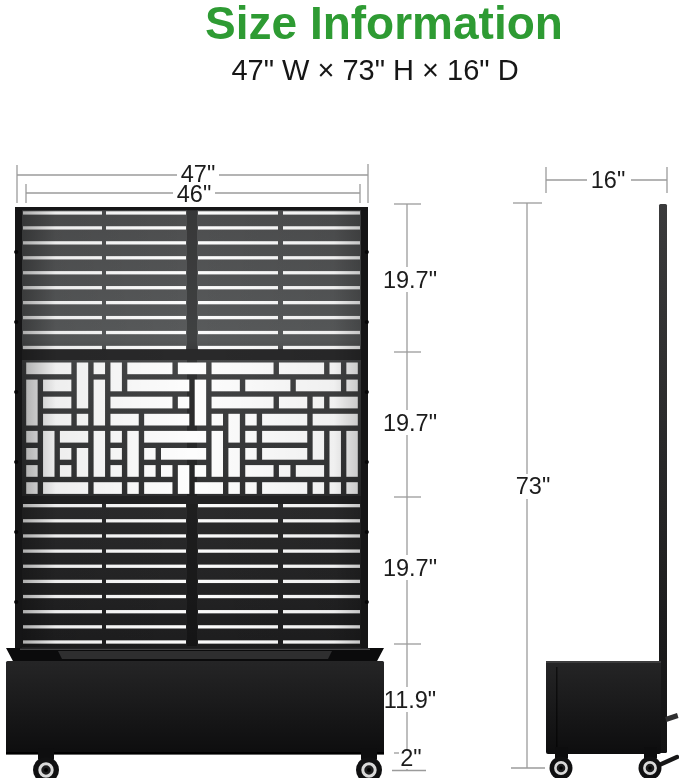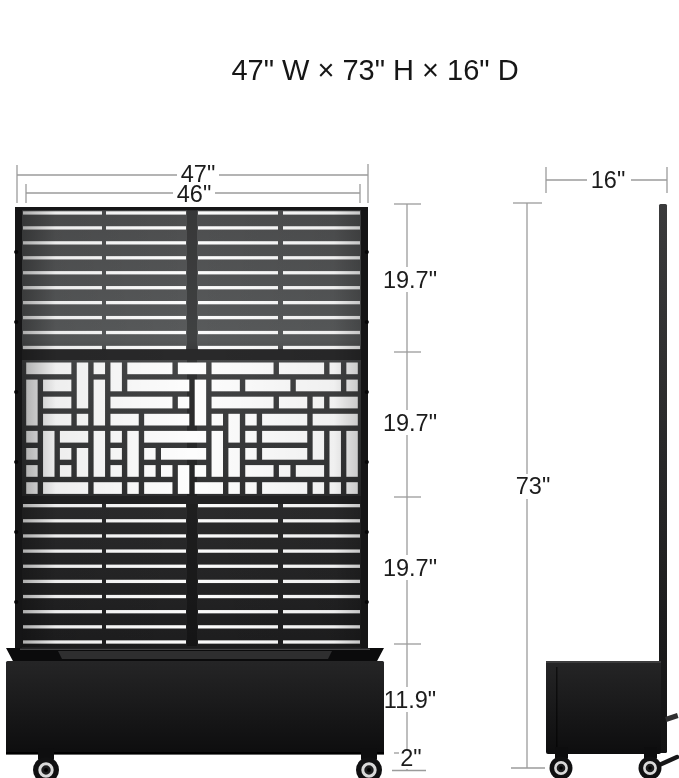--- a/index.html
+++ b/index.html
@@ -10,20 +10,21 @@
   .subtitle{position:absolute;top:55px;left:375px;transform:translateX(-50%);
          font-size:29px;color:#161616;white-space:nowrap;line-height:1.05;}
   svg{position:absolute;top:0;left:0;}
   .dimtext{font-family:"Liberation Sans",sans-serif;font-size:23.5px;}
 </style>
 </head>
 <body>
 
 <div id="stage">
 
+  <div class="title">Size Information</div>
   <div class="subtitle">47" W × 73" H × 16" D</div>
 
   <svg width="679" height="778" viewBox="0 0 679 778">
     <defs>
       <linearGradient id="gScreen" x1="0" y1="0" x2="0" y2="1">
         <stop offset="0" stop-color="#4c4d4e"></stop>
         <stop offset="0.30" stop-color="#595b5c"></stop>
         <stop offset="0.36" stop-color="#434445"></stop>
         <stop offset="0.60" stop-color="#343536"></stop>
         <stop offset="0.68" stop-color="#2b2b2c"></stop>

